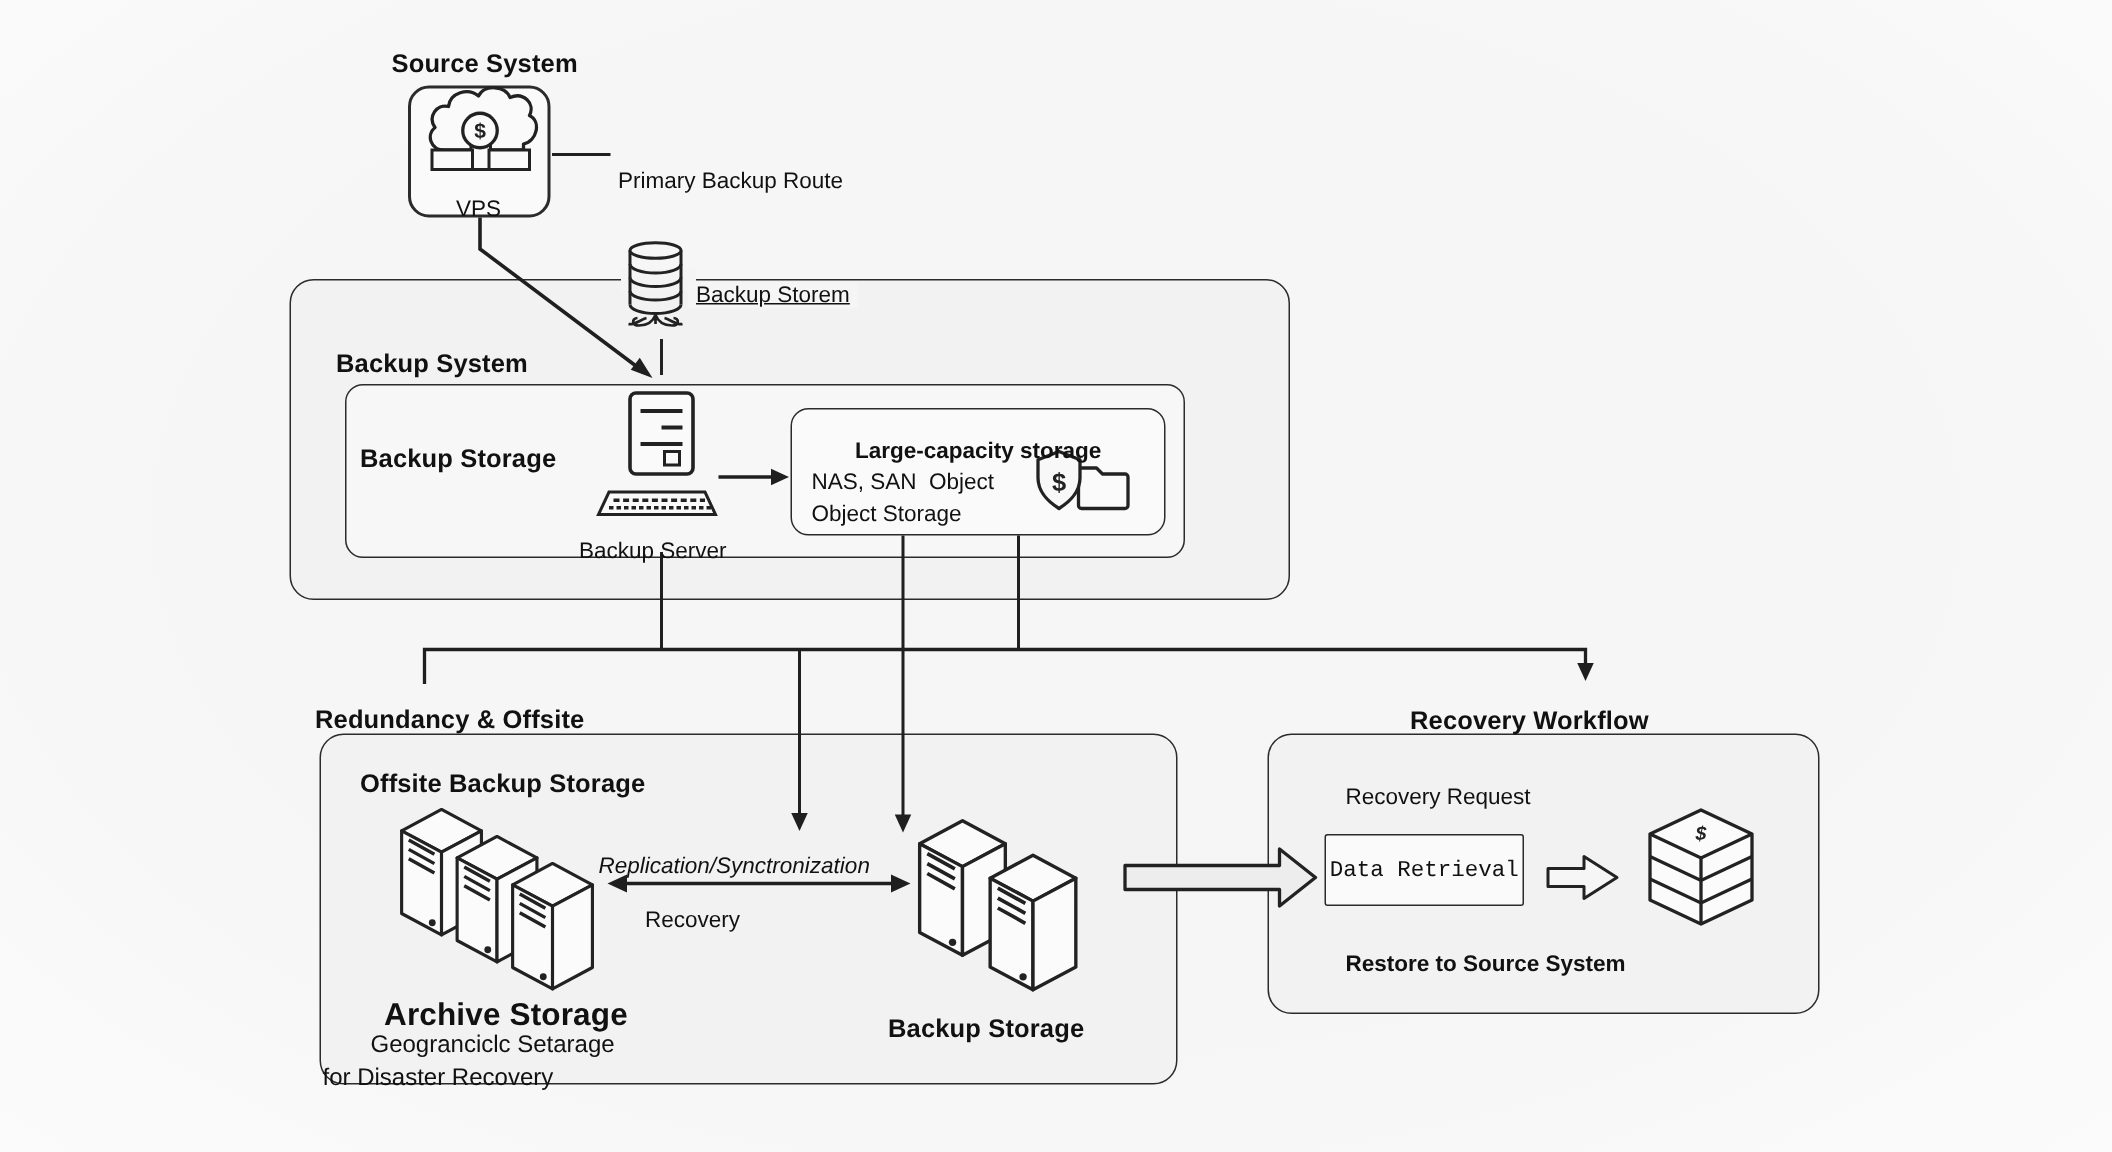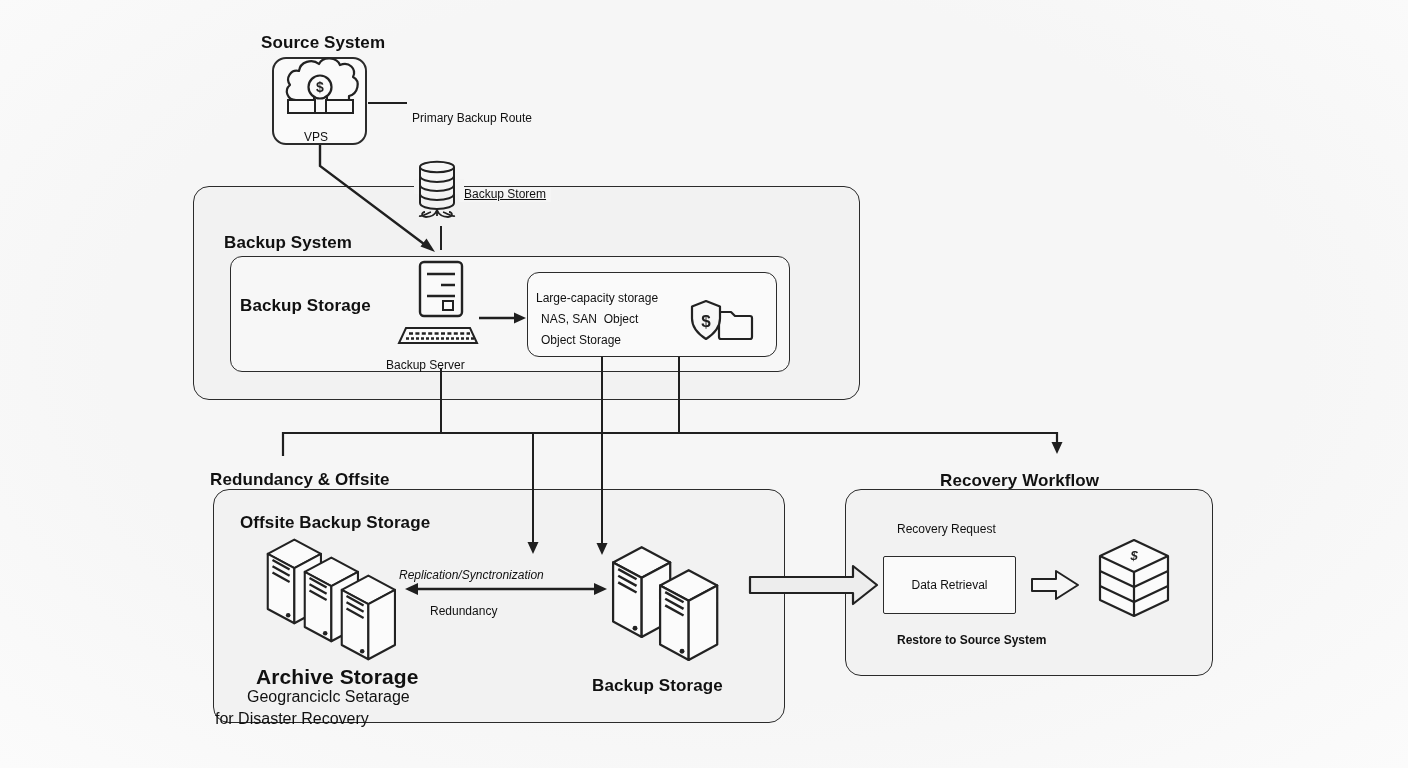--- a/index.html
+++ b/index.html
@@ -7,21 +7,21 @@
     position:relative;width:1408px;height:768px;overflow:hidden;
     background:radial-gradient(ellipse at 50% 45%, #f6f6f6 60%, #fbfbfb 100%);
     font-family:"Liberation Sans", sans-serif;color:#111;
   }
   .box{position:absolute;box-sizing:border-box;border:2px solid #2b2b2b;}
   .panel{background:#f2f2f2;border-radius:16px;}
   .subpanel{background:#f7f7f7;border-radius:12px;}
   .lite{background:#fafafa;border-radius:12px;}
   .lbl{position:absolute;white-space:pre;line-height:1.15;margin-top:11px;}
   .h{font-weight:700;font-size:17px;letter-spacing:.1px;}
-  .t{font-weight:400;font-size:12px;}
+  .t{font-weight:400;font-size:15px;}
   .t16{font-weight:400;font-size:16px;}
   svg{position:absolute;left:0;top:0;pointer-events:none;}
   #overlay{z-index:5;}
   .lbl{z-index:6;}
   .box{z-index:1;}
   .onedge{background:#f5f5f5;padding:0 5px;text-decoration:underline;}
   .center{display:flex;align-items:center;justify-content:center;}
 </style>
 </head>
 <body>
@@ -33,44 +33,44 @@
   <div class="box panel" style="left:193px;top:186px;width:667px;height:214px;border:1.8px solid #2b2b2b;"></div>
 
   <div class="box subpanel" style="left:230px;top:256px;width:560px;height:116px;border:1.8px solid #2b2b2b;"></div>
 
   <div class="box lite" style="left:527px;top:272px;width:250px;height:85px;border:1.8px solid #2b2b2b;"></div>
 
   <div class="box panel" style="left:213px;top:489px;width:572px;height:234px;border:1.8px solid #2b2b2b;"></div>
 
   <div class="box panel" style="left:845px;top:489px;width:368px;height:187px;border:1.8px solid #2b2b2b;"></div>
 
-  <div class="box center" style="left:883px;top:556px;width:133px;height:58px;background:#fafafa;border:1.8px solid #2b2b2b;border-radius:2px;z-index:6;">
+  <div class="box center" style="left:883px;top:556px;width:133px;height:48px;background:#fafafa;border:1.8px solid #2b2b2b;border-radius:2px;z-index:6;font-family:Liberation Mono, monospace;">
     <span class="t">Data Retrieval</span>
   </div>
 
   <div class="lbl h" style="left:261px;top:22px;">Source System</div>
   <div class="lbl t" style="left:304px;top:120px;z-index:7;">VPS</div>
   <div class="lbl t" style="left:412px;top:101px;">Primary Backup Route</div>
 
   <div class="lbl t onedge" style="left:459px;top:177px;">Backup Storem</div>
   <div class="lbl h" style="left:224px;top:222px;text-align:right;">Backup System</div>
   <div class="lbl h" style="left:240px;top:285px;">Backup Storage</div>
   <div class="lbl t" style="left:386px;top:348px;">Backup Server</div>
 
-  <div class="lbl t" style="left:536px;top:281px;">Large-capacity storage</div>
+  <div class="lbl t" style="left:570px;top:281px;font-weight:bold;">Large-capacity storage</div>
   <div class="lbl t" style="left:541px;top:302px;">NAS, SAN  Object</div>
   <div class="lbl t" style="left:541px;top:323px;">Object Storage</div>
 
   <div class="lbl h" style="left:210px;top:459px;">Redundancy &amp; Offsite</div>
   <div class="lbl h" style="left:240px;top:502px;">Offsite Backup Storage</div>
   <div class="lbl h" style="left:256px;top:654px;font-size:21px;">Archive Storage</div>
   <div class="lbl t16" style="left:247px;top:677px;">Geogranciclc Setarage</div>
   <div class="lbl t16" style="left:215px;top:699px;">for Disaster Recovery</div>
   <div class="lbl t" style="left:399px;top:558px;font-style:italic;">Replication/Synctronization</div>
-  <div class="lbl t" style="left:430px;top:594px;">Redundancy</div>
+  <div class="lbl t" style="left:430px;top:594px;">Recovery</div>
   <div class="lbl h" style="left:592px;top:665px;">Backup Storage</div>
 
   <div class="lbl h" style="left:940px;top:460px;">Recovery Workflow</div>
   <div class="lbl t" style="left:897px;top:512px;font-weight:500;">Recovery Request</div>
   <div class="lbl t" style="left:897px;top:623px;font-weight:bold;">Restore to Source System</div>
 
   <svg id="overlay" width="1408" height="768" viewBox="0 0 1408 768">
     <defs>
       <g id="tower">
         <path d="M5,22 L33,7 L61,22 L33,37 Z" fill="#fbfbfb" stroke="#222" stroke-width="2.2" stroke-linejoin="round"></path>

